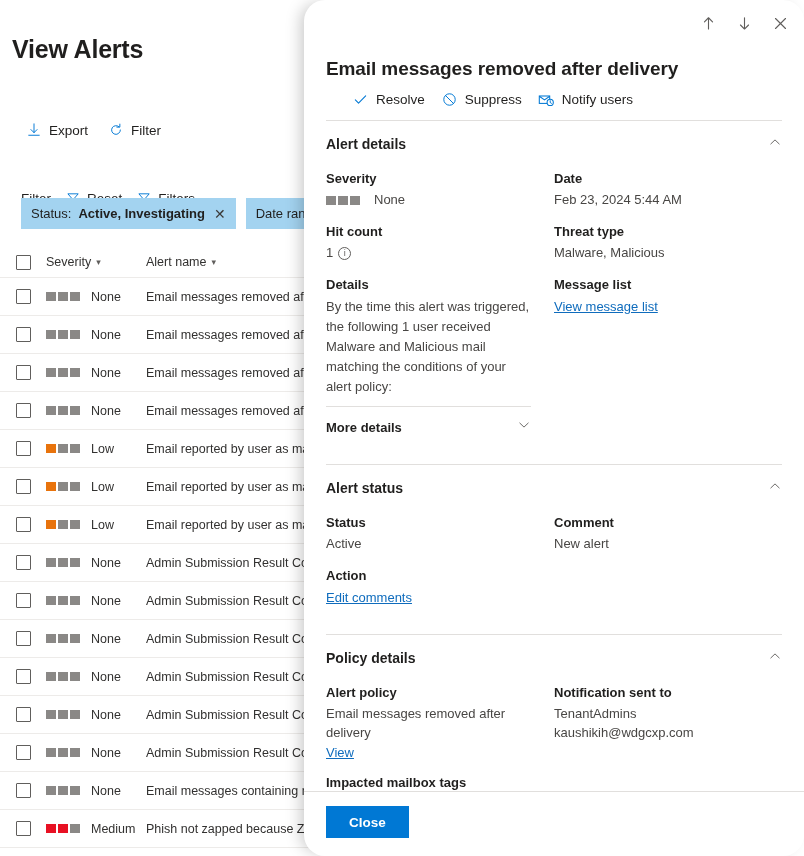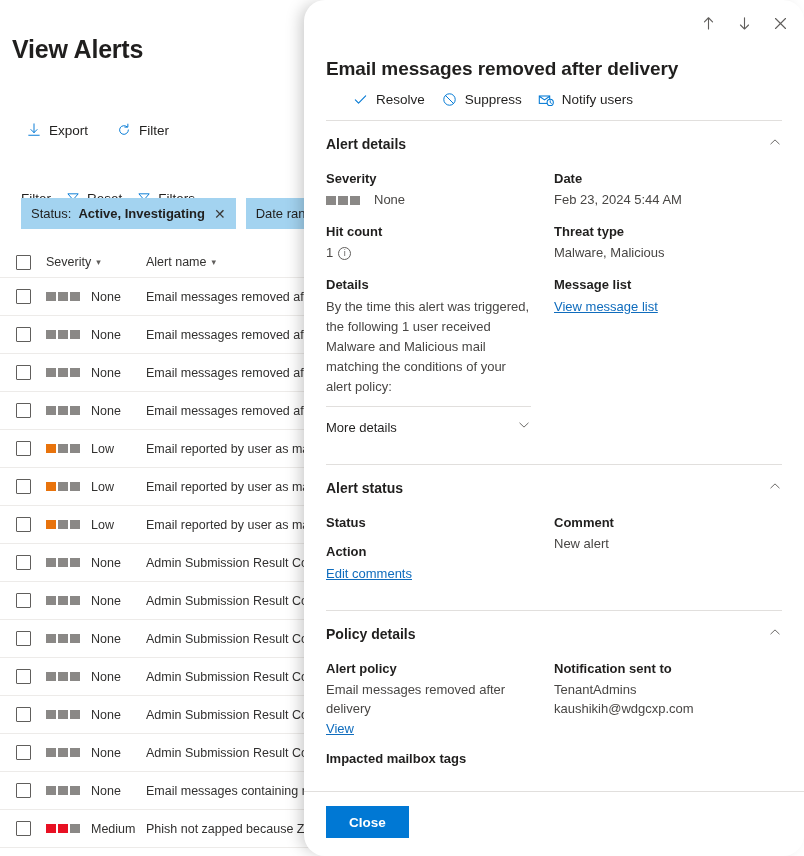--- a/index.html
+++ b/index.html
@@ -15,21 +15,21 @@
   #root { position: relative; width: 804px; height: 856px; overflow: hidden; background:#0369a1; }
 
   
   #list-page { position: absolute; inset: 0; background:#fff; }
 
   .page-title {
     position: absolute; left: 12px; top: 35px;
     font-size: 25px; font-weight: 700; letter-spacing: -0.2px; color:#201f1e;
   }
 
-  .cmdbar { position: absolute; left: 26px; top: 122px; display:flex; align-items:flex-start; gap: 28px; }
+  .cmdbar { position: absolute; left: 26px; top: 122px; display:flex; align-items:flex-start; gap: 20px; }
   .cmd { display:flex; align-items:center; gap:7px; font-size:13.5px; color:#201f1e; cursor:pointer; }
   .cmd .glyph { display:inline-flex; width:16px; height:16px; align-items:center; justify-content:center; color:#0078d4; }
 
   .filterbar { position:absolute; left:21px; top:165px; display:flex; align-items:flex-end; gap:14px; font-size:13.5px; }
   .filterbar .lbl { color:#201f1e; }
   .filterbar .fitem { display:flex; align-items:center; gap:6px; cursor:pointer; color:#201f1e;margin-top:25px; }
   .filterbar .fitem .glyph { width:16px; height:16px; display:inline-flex; align-items:center; justify-content:center; color:#0078d4; }
 
   .pills { position:absolute; left:21px; top:198px; display:flex; gap:10px; }
   .pill {
@@ -98,21 +98,21 @@
   .info-i {
     display:inline-flex; width:13px; height:13px; border:1px solid #605e5c; border-radius:50%;
     align-items:center; justify-content:center; font-size:9px; color:#605e5c; margin-left:5px; font-style:normal;
     vertical-align: 1px;
   }
   .detail-text { font-size:13px; color:#484644; line-height:1.55; max-width:205px; }
   .more-row {
     margin-top:9px; padding-top:11px; border-top:1px solid #e1dfdd; max-width:205px;
     display:flex; align-items:center; justify-content:space-between; cursor:pointer;
   }
-  .more-lbl { font-size:13px; font-weight:400; color:#201f1e; }
+  .more-lbl { font-size:13px; font-weight:700; color:#201f1e; }
 
   .fly-footer { flex:0 0 auto; border-top:1px solid #e1dfdd; padding:14px 22px 18px 22px; }
   .btn-primary {
     background:#0078d4; color:#fff; border:none; font-family:inherit;
     font-size:13.5px; font-weight:600; height:32px; min-width:83px; padding:0 16px; cursor:pointer;
   }
 </style>
 </head>
 <body>
 
@@ -524,20 +524,21 @@
           <span class="chev">
             <svg width="14" height="14" viewBox="0 0 16 16">
                 <path d="M3.2 10.2L8 5.6l4.8 4.6" stroke="#605e5c" stroke-width="1.05" fill="none" stroke-linecap="round" stroke-linejoin="round"></path>
               </svg>
           </span>
         </div>
         <div class="grid2">
           <div class="gcol">
             <div class="fld">
               <div class="fld-label">Status</div>
+              <div class="fld-val">Active</div>
             </div>
             <div class="fld">
               <div class="fld-label">Action</div>
               <a class="lnk">Edit comments</a>
             </div>
           </div>
           <div class="gcol">
             <div class="fld">
               <div class="fld-label">Comment</div>
               <div class="fld-val">New alert</div>

